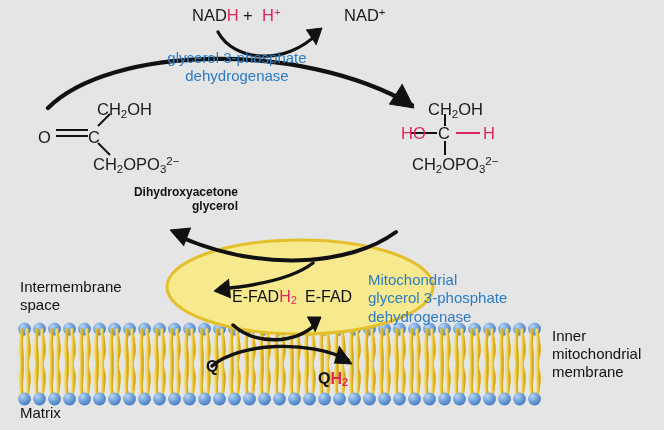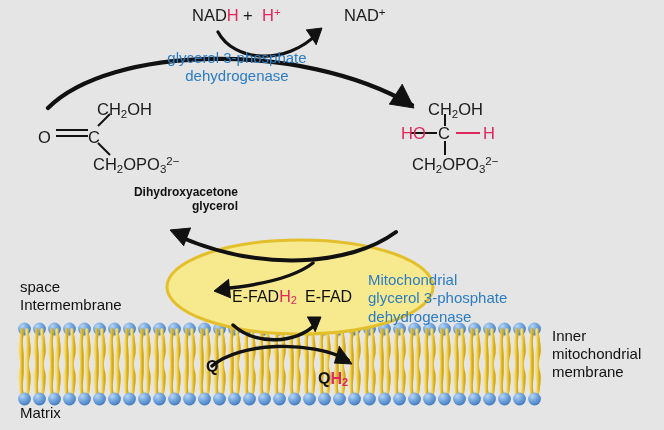--- a/index.html
+++ b/index.html
@@ -273,22 +273,22 @@
     <span>Q</span><span class="red">H</span><sub class="red">2</sub>
   </div>
 
   <div class="lbl blue-enz" style="left:368px; top:271px; width:215px; text-align:left;">
     <div>Mitochondrial</div>
     <div>glycerol 3-phosphate</div>
     <div>dehydrogenase</div>
   </div>
 
   <div class="lbl plain" style="left:20px; top:278px; width:140px;">
+    <div>Intermembrane</div>
     <div>space</div>
-    <div>Intermembrane</div>
   </div>
 
   <div class="lbl plain" style="left:20px; top:404px;">Matrix</div>
 
   <div class="lbl plain" style="left:552px; top:327px; width:112px;">
     <div>Inner</div>
     <div>mitochondrial</div>
     <div>membrane</div>
   </div>
 

